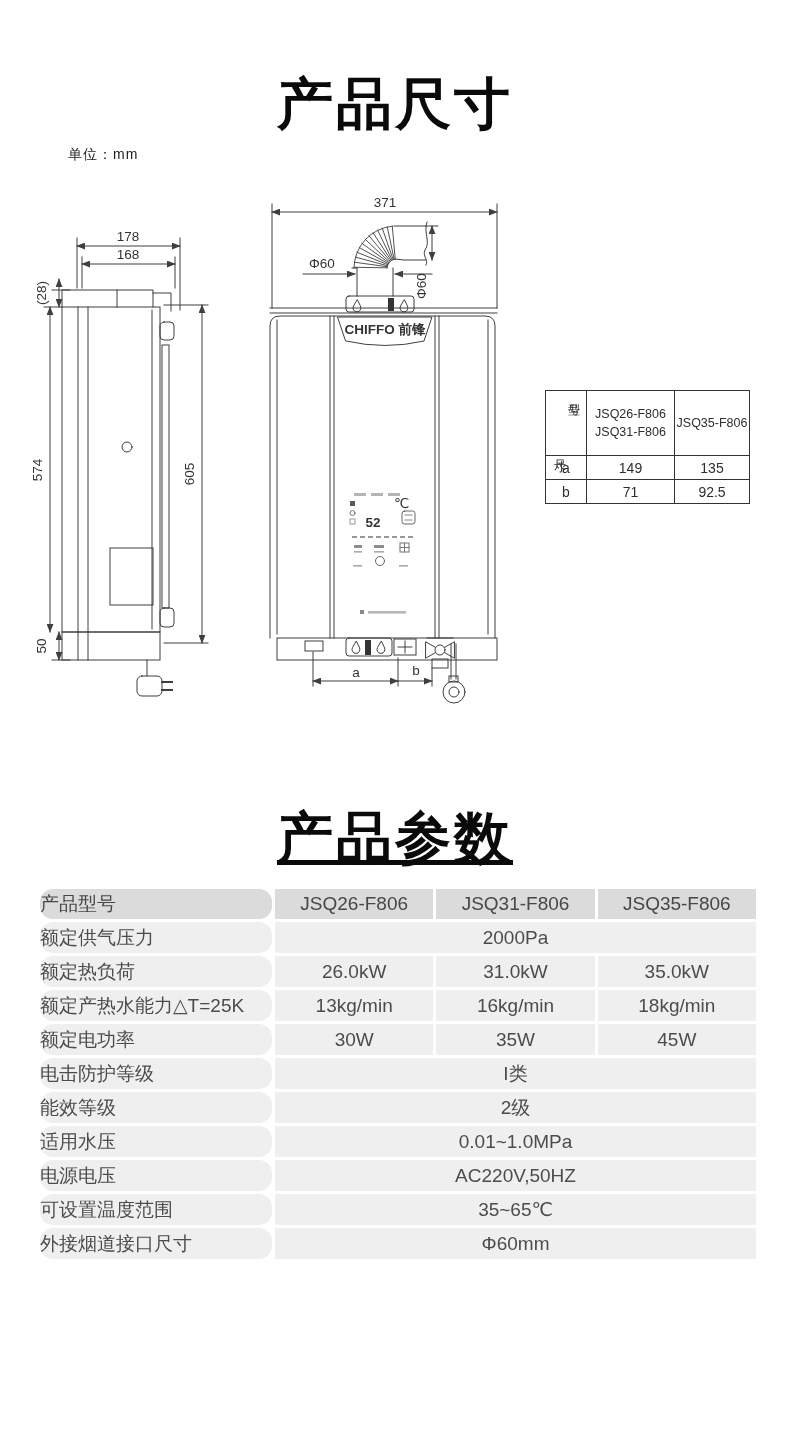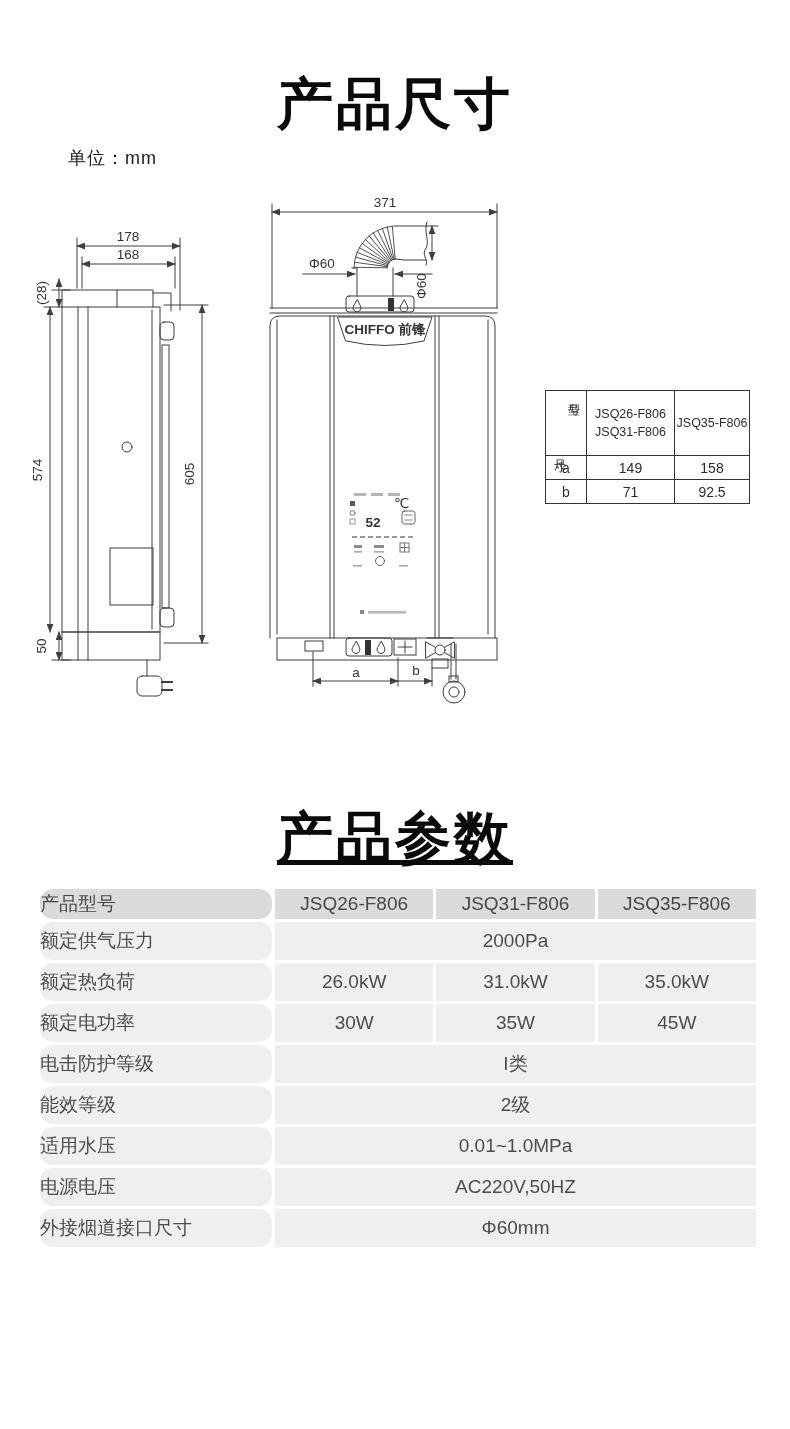--- a/index.html
+++ b/index.html
@@ -7,21 +7,21 @@
     width:790px;height:1429px;position:relative;background:#ffffff;
     font-family:"Liberation Sans","DejaVu Sans",sans-serif;overflow:hidden;
   }
   .abs{position:absolute;}
   .big-title{
     width:790px;text-align:center;font-size:56px;font-weight:900;
     color:#0a0a0a;letter-spacing:3px;line-height:1;
   }
   #title-dimensions{top:38px;left:0;}
   #title-params{top:772px;left:0;text-decoration:underline;}
-  #unit-label{top:146px;left:68px;font-size:18px;color:#1a1a1a;letter-spacing:1px;}
+  #unit-label{top:146px;left:68px;font-size:14px;color:#1a1a1a;letter-spacing:1px;}
   #drawings{top:0;left:0;}
   svg text{fill:#333;font-size:13.5px;font-family:"Liberation Sans","DejaVu Sans",sans-serif;}
   
   #model-dim-table{
     top:390px;left:545px;border-collapse:collapse;color:#2d2d2d;
     table-layout:fixed;
   }
   #model-dim-table td{
     border:1.4px solid #333;text-align:center;vertical-align:middle;
     font-size:13px;padding:0;background:#fff;
@@ -33,21 +33,21 @@
     position:relative;width:40px;
     background-image:linear-gradient(to bottom right,transparent 49.3%,#333 49.3%,#333 50.7%,transparent 50.7%);
   }
   td.corner .ct{position:absolute;top:3px;right:4px;writing-mode:vertical-rl;font-size:12px;letter-spacing:1px;}
   td.corner .cb{position:absolute;bottom:3px;left:5px;writing-mode:vertical-rl;font-size:12px;letter-spacing:1px;}
   
   #spec-table{
     top:886px;left:37px;border-collapse:separate;border-spacing:3px;
     width:722px;table-layout:fixed;color:#4c4c4c;font-size:19px;
   }
-  #spec-table td{background:#efefef;text-align:center;vertical-align:middle;height:38px;padding:0;overflow:hidden;}
+  #spec-table td{background:#efefef;text-align:center;vertical-align:middle;height:31px;padding:0;overflow:hidden;}
   #spec-table tr.hd td{background:#dbdbdb;height:30px;color:#474747;}
   #spec-table td.lbl{text-align:left;padding-left:0;width:232px;border-radius:13px;}
   #spec-table td.gas{height:52px;line-height:1.5;}
 </style>
 </head>
 <body>
 
 <h1 class="abs big-title" id="title-dimensions">产品尺寸</h1>
 <div class="abs" id="unit-label">单位：mm</div>
 
@@ -262,21 +262,21 @@
     </td>
     <td class="mod" style="width:87px;">
       <div>JSQ26-F806</div>
       <div>JSQ31-F806</div>
     </td>
     <td class="mod" style="width:74px;">JSQ35-F806</td>
   </tr>
   <tr class="dr">
     <td>a</td>
     <td>149</td>
-    <td>158</td>
+    <td>135</td>
   </tr>
   <tr class="dr">
     <td>b</td>
     <td>71</td>
     <td>92.5</td>
   </tr>
 </tbody>
   </table>
 
 <h1 class="abs big-title" id="title-params">产品参数</h1>
@@ -293,20 +293,26 @@
     <td class="lbl">额定供气压力</td>
     <td colspan="3">2000Pa</td>
   </tr>
   <tr>
     <td class="lbl">额定热负荷</td>
     <td>26.0kW</td>
     <td>31.0kW</td>
     <td>35.0kW</td>
   </tr>
   <tr>
+    <td class="lbl">额定产热水能力△T=25K</td>
+    <td>13kg/min</td>
+    <td>16kg/min</td>
+    <td>18kg/min</td>
+  </tr>
+  <tr>
     <td class="lbl">额定电功率</td>
     <td>30W</td>
     <td>35W</td>
     <td>45W</td>
   </tr>
   <tr>
     <td class="lbl">电击防护等级</td>
     <td colspan="3">I类</td>
   </tr>
   <tr>
@@ -315,17 +321,21 @@
   </tr>
   <tr>
     <td class="lbl">适用水压</td>
     <td colspan="3">0.01~1.0MPa</td>
   </tr>
   <tr>
     <td class="lbl">电源电压</td>
     <td colspan="3">AC220V,50HZ</td>
   </tr>
   <tr>
+    <td class="lbl">可设置温度范围</td>
+    <td colspan="3">35~65℃</td>
+  </tr>
+  <tr>
     <td class="lbl">外接烟道接口尺寸</td>
     <td colspan="3">Φ60mm</td>
   </tr>
 </tbody>
   </table>
 
 </body></html>

